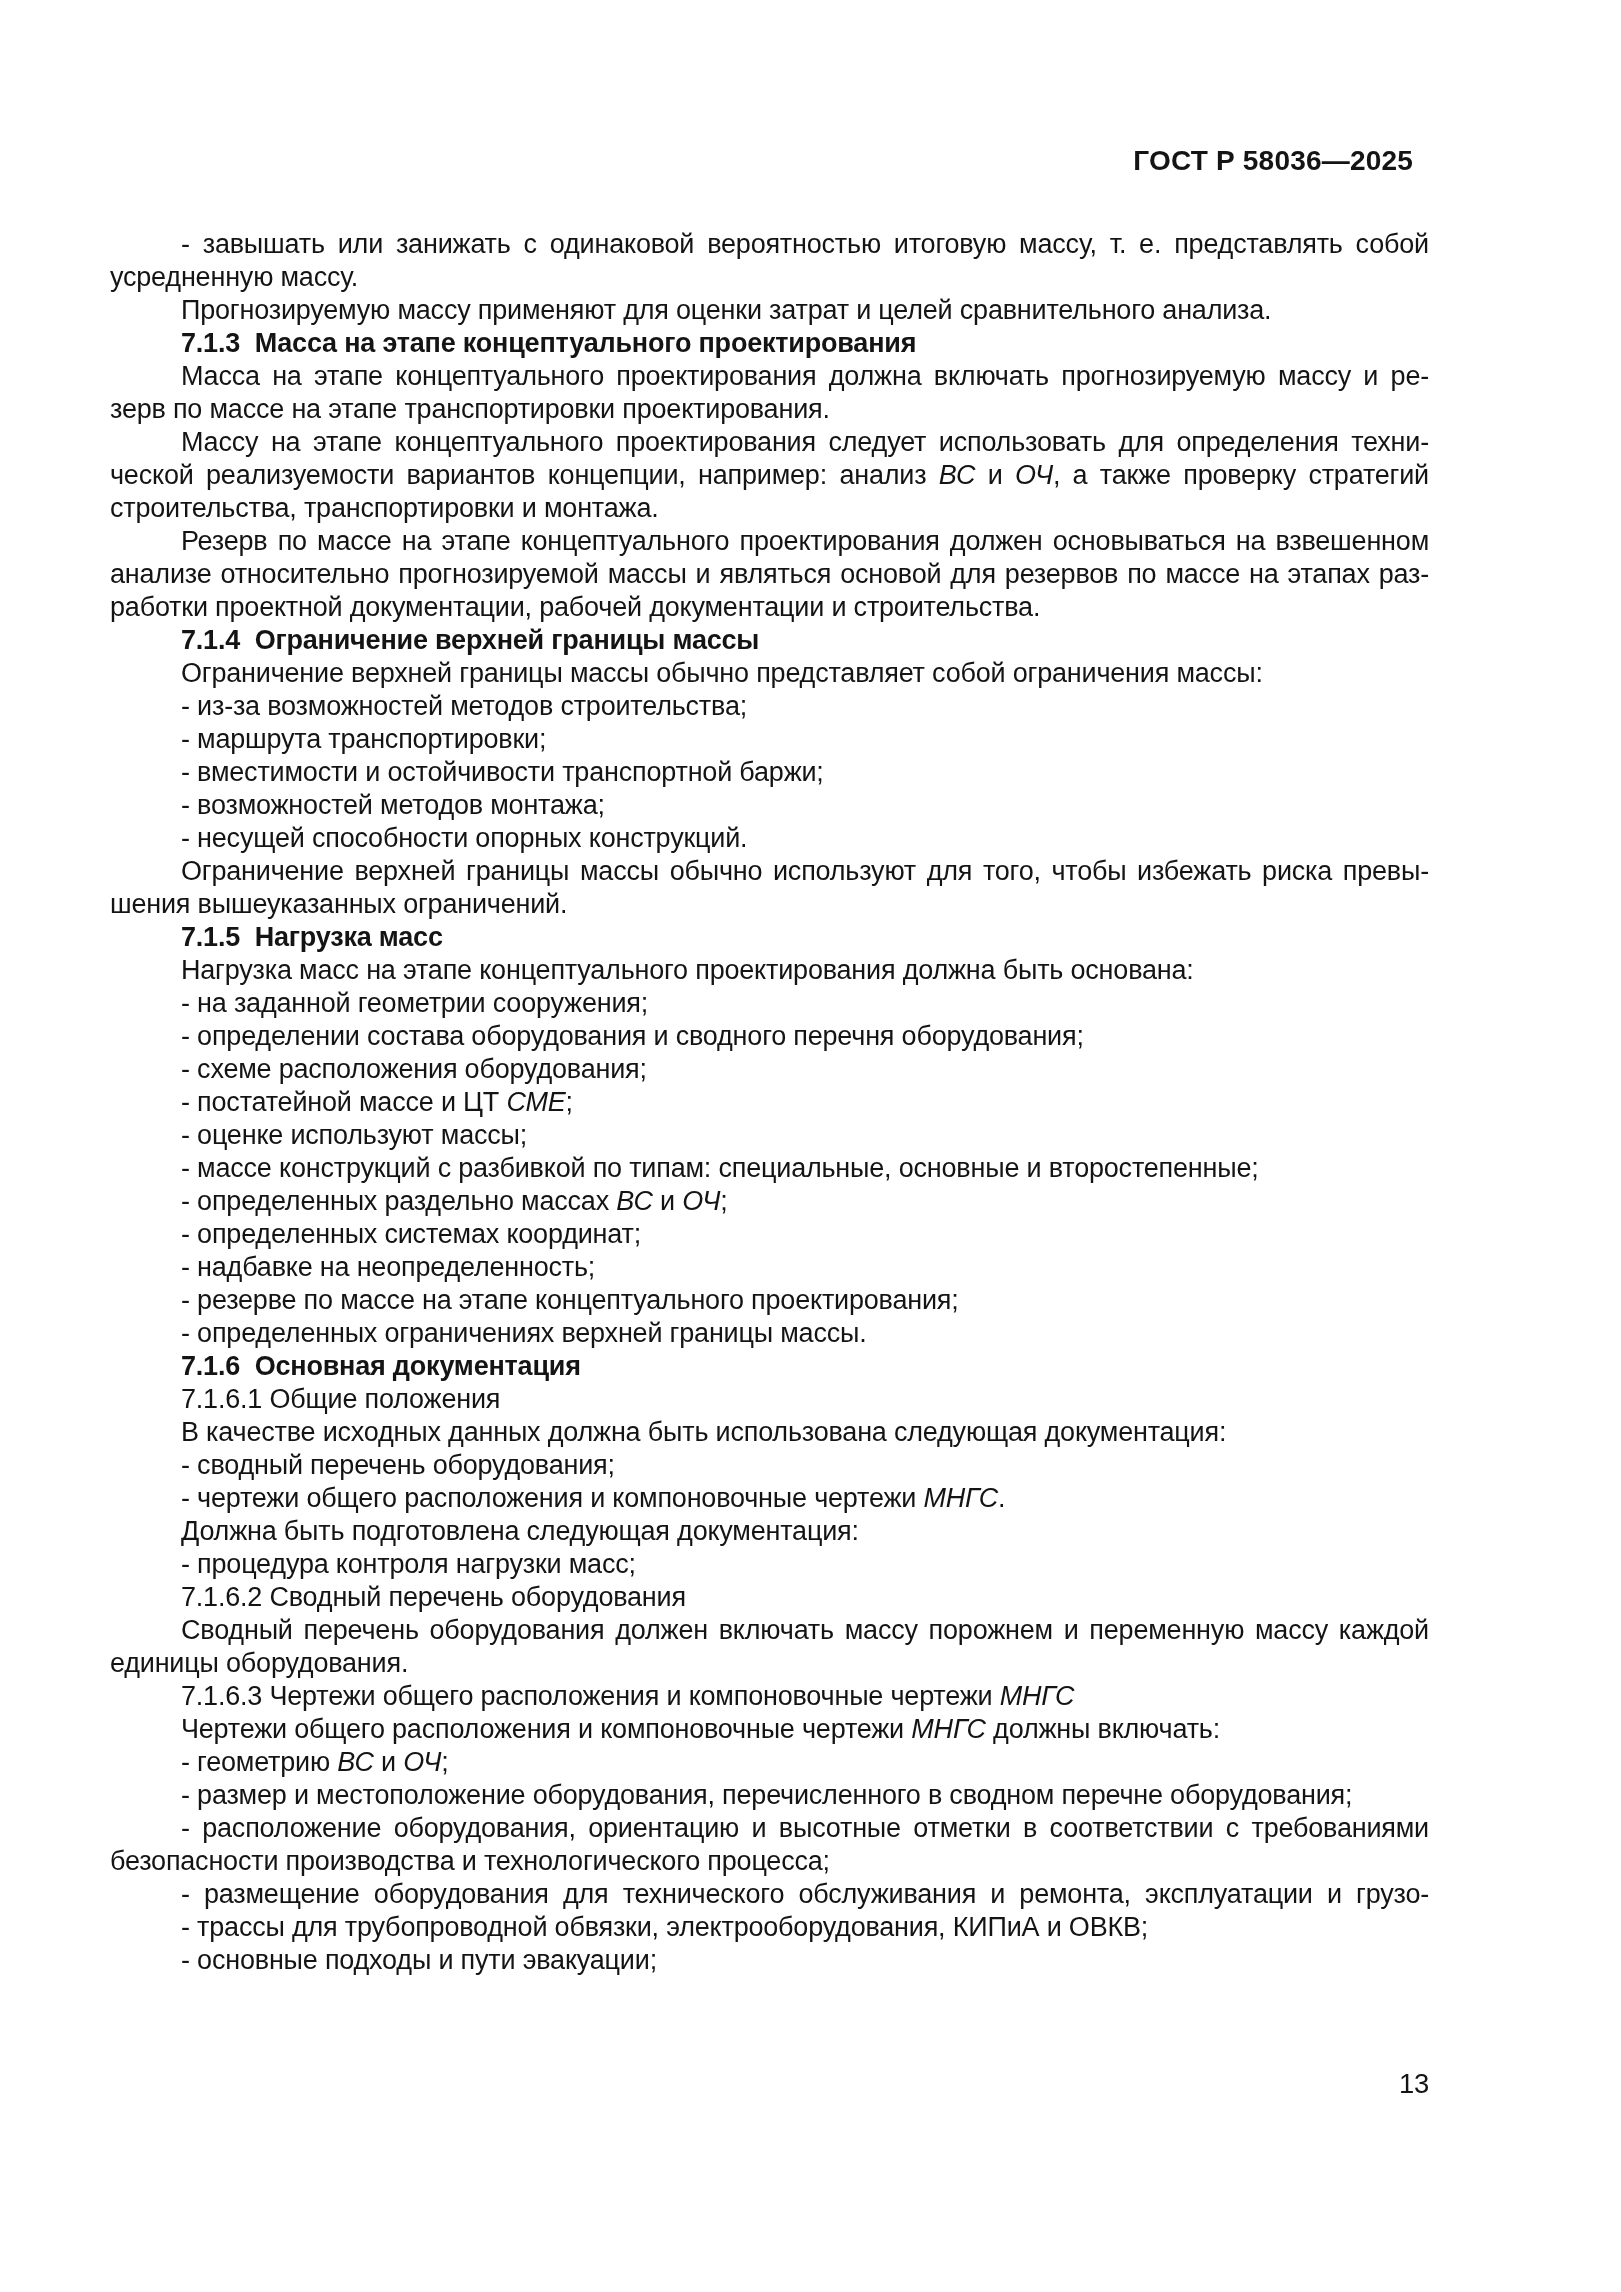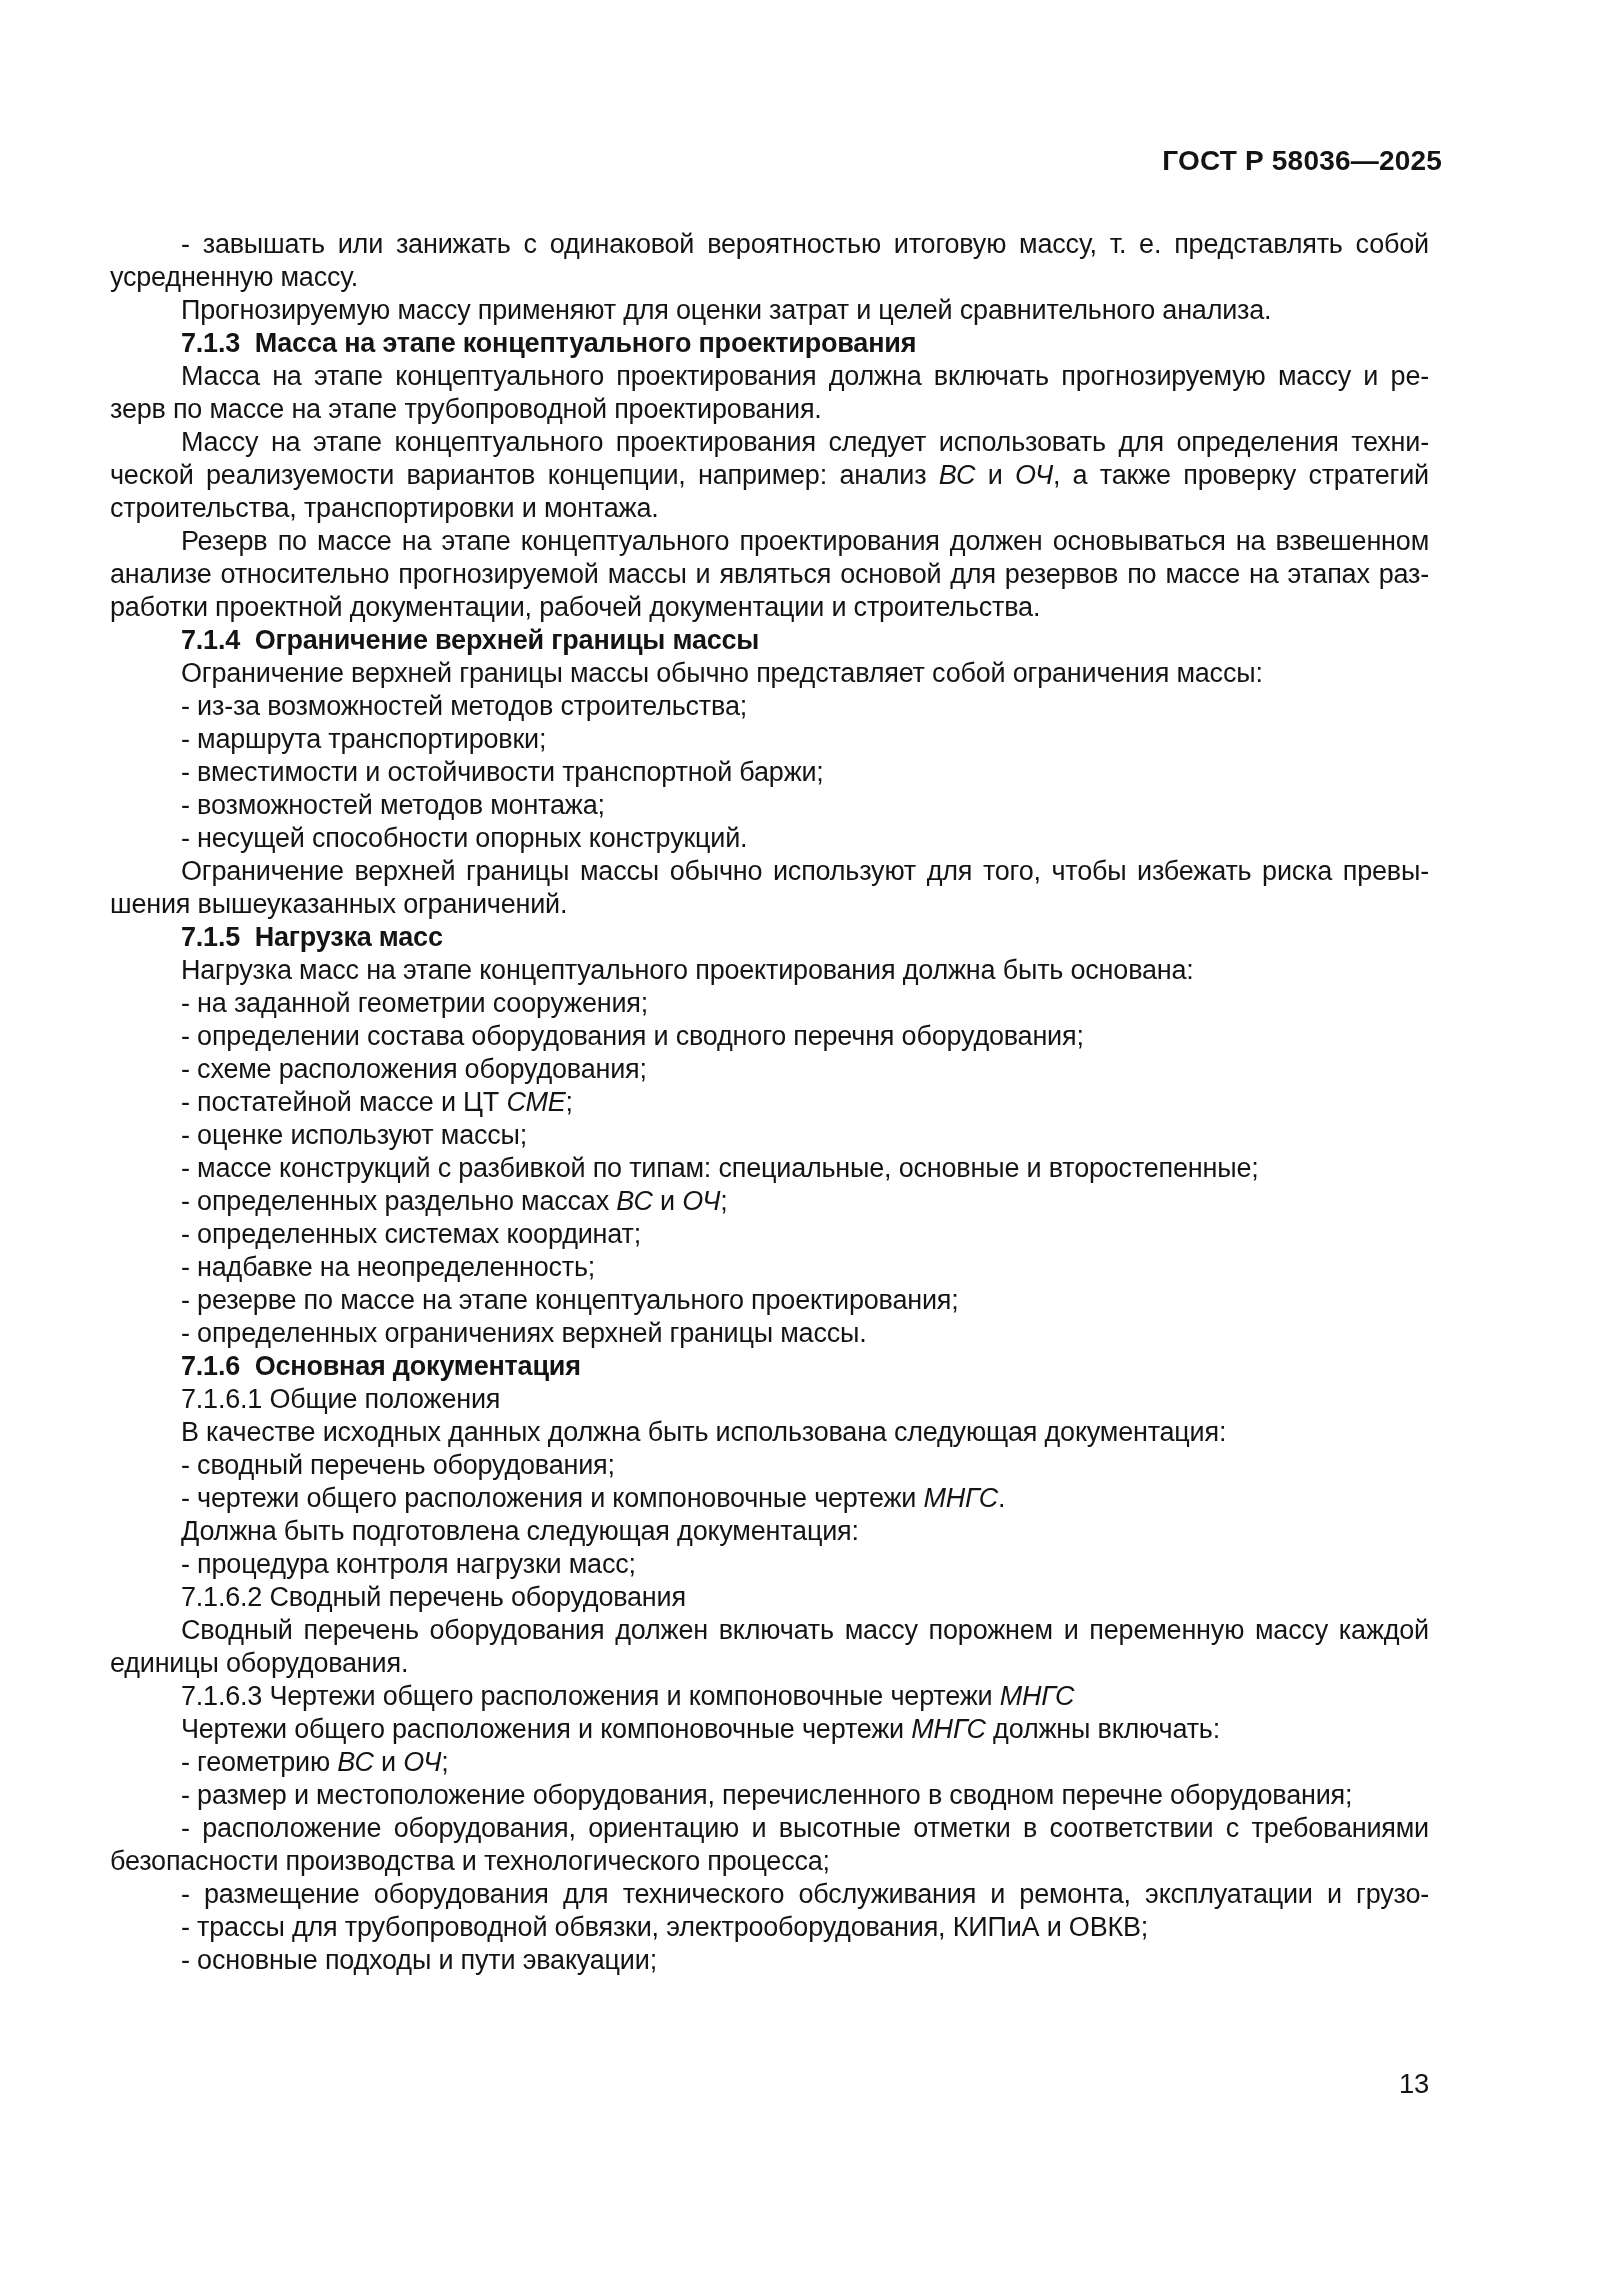--- a/index.html
+++ b/index.html
@@ -11,21 +11,21 @@
     position: relative;
     width: 1621px;
     height: 2293px;
     background: #ffffff;
     color: #141414;
     font-family: "Liberation Sans", "DejaVu Sans", sans-serif;
     overflow: hidden;
   }
   .doc-header {
     position: absolute;
-    left: 123px;
+    left: 94px;
     top: 145px;
     width: 1319px;
     text-align: right;
     font-size: 28px;
     font-weight: 700;
     letter-spacing: 0.2px;
     white-space: nowrap;
   }
   .doc-body {
     position: absolute;
@@ -67,21 +67,21 @@
         <div class="line">усредненную массу.</div>
       </div>
       <div class="block para">
         <div class="line first">Прогнозируемую массу применяют для оценки затрат и целей сравнительного анализа.</div>
       </div>
       <div class="block heading">
         <div class="line first">7.1.3&nbsp; Масса на этапе концептуального проектирования</div>
       </div>
       <div class="block para">
         <div class="line first just">Масса на этапе концептуального проектирования должна включать прогнозируемую массу и ре-</div>
-        <div class="line">зерв по массе на этапе трубопроводной проектирования.</div>
+        <div class="line">зерв по массе на этапе транспортировки проектирования.</div>
       </div>
       <div class="block para">
         <div class="line first just">Массу на этапе концептуального проектирования следует использовать для определения техни-</div>
         <div class="line just">ческой реализуемости вариантов концепции, например: анализ <span class="it">ВС</span> и <span class="it">ОЧ</span>, а также проверку стратегий</div>
         <div class="line">строительства, транспортировки и монтажа.</div>
       </div>
       <div class="block para">
         <div class="line first just">Резерв по массе на этапе концептуального проектирования должен основываться на взвешенном</div>
         <div class="line just">анализе относительно прогнозируемой массы и являться основой для резервов по массе на этапах раз-</div>
         <div class="line">работки проектной документации, рабочей документации и строительства.</div>

